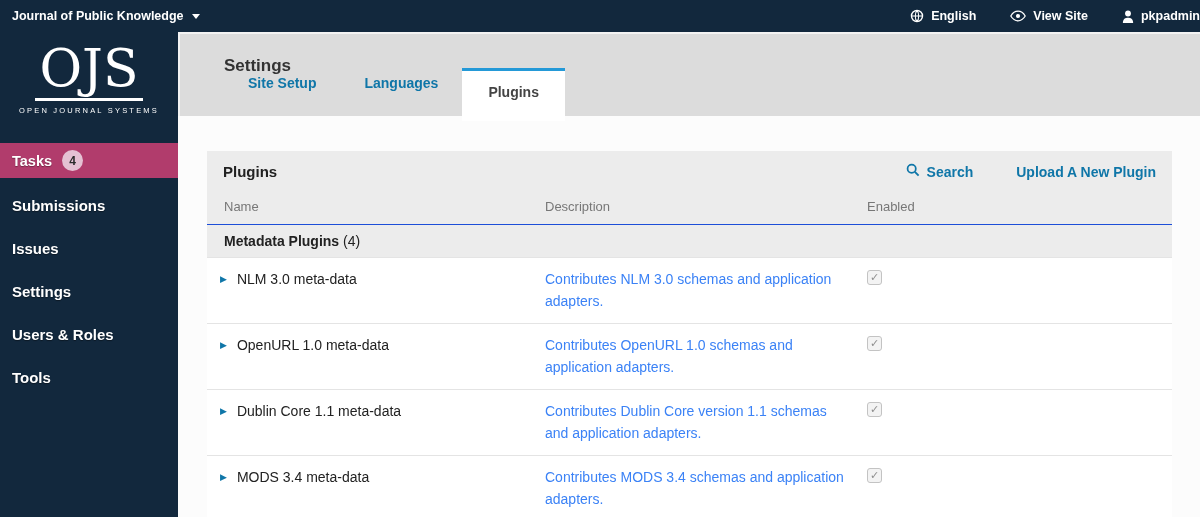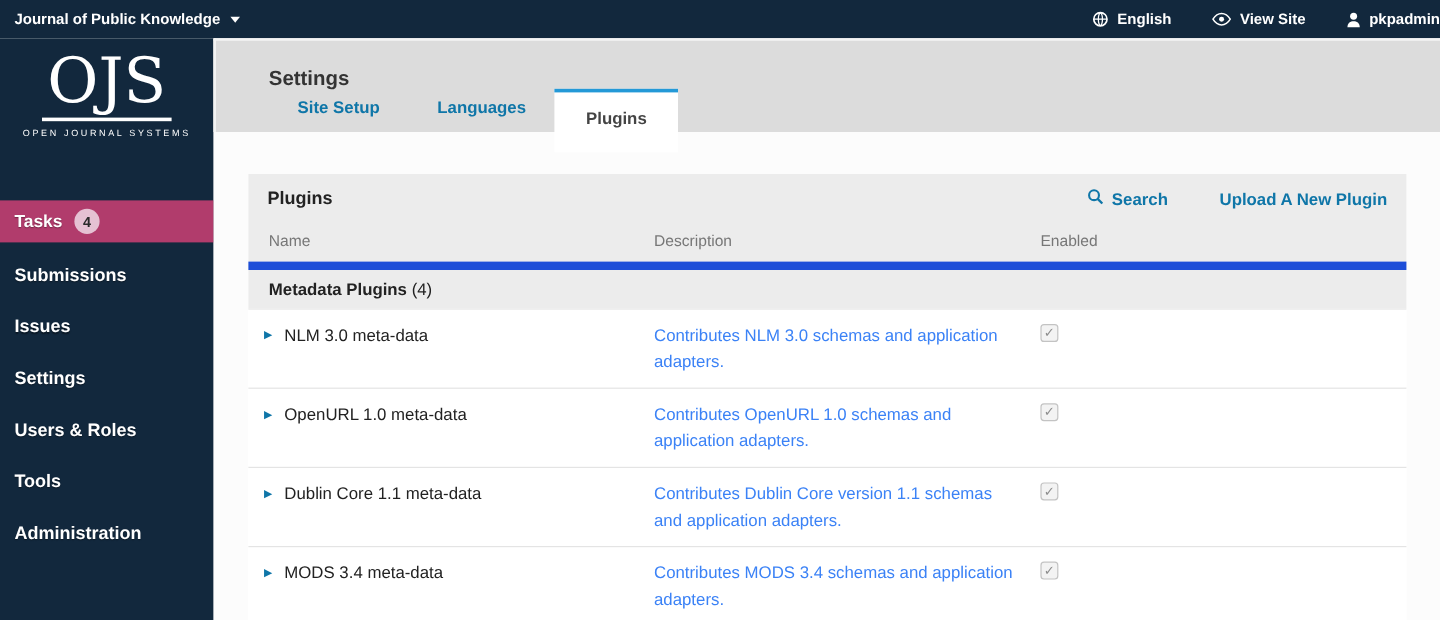--- a/index.html
+++ b/index.html
@@ -25,51 +25,51 @@
   .layout{display:flex; height:489px;}
   .sidebar{width:178px; background:var(--navy); flex:none; color:#fff;}
   .content{flex:1; display:flex; flex-direction:column; background:#fcfcfc; min-width:0;}
 
   
   .logo-block{height:111px; text-align:center; padding-top:8px;}
   .logo-acronym{display:inline-block; font-family:"DejaVu Serif","Liberation Serif",serif;
       font-size:52px; line-height:1.1; color:#fff; border-bottom:3px solid #fff; padding:0 4px 1px;}
   .logo-caption{font-size:7.5px; letter-spacing:2.2px; color:#fff; margin-top:5px;}
   .tasks-bar{background:var(--pink); display:flex; align-items:center; gap:10px;
-      padding:7px 12px; height:35px; cursor:pointer;margin-top:24px;}
+      padding:7px 12px; height:35px; cursor:pointer;}
   .tasks-label{font-size:14.5px; font-weight:bold; text-shadow:0 1px 1px rgba(0,0,0,.35);}
   .tasks-badge{background:var(--badge_bg); color:#2b2b2b; width:21px; height:21px; border-radius:50%;
       font-size:12px; font-weight:bold; display:flex; align-items:center; justify-content:center;}
   .side-menu{list-style:none; margin-top:6px;}
   .side-menu li{padding:13px 12px; font-size:15px; font-weight:bold; color:#fff;
       text-shadow:0 1px 1px rgba(0,0,0,.4); cursor:pointer;}
 
   
   .content-header{background:var(--header_gray); height:100px; position:relative;
       border-top:2px solid #f3f3f3; border-left:2px solid #f3f3f3; padding:0 28px;}
   .page-title{font-size:17px; font-weight:bold; color:#333; padding:22px 0 0 16px;}
-  .tabs{position:absolute; bottom:0; left:44px; display:flex; align-items:flex-end; list-style:none; z-index:3;text-align:center;}
+  .tabs{position:absolute; bottom:12px; left:44px; display:flex; align-items:flex-end; list-style:none; z-index:3;text-align:center;}
   .tab{padding:13px 24px; font-size:14px; font-weight:bold; color:var(--link_blue); cursor:pointer;}
   .tab.active{background:#fff; border-top:3px solid var(--tab_accent); color:#444;
       position:relative; top:17px; padding:13px 26px 21px;}
 
   
   .main{padding:35px 28px 0 29px;}
   .panel{background:#fff;}
   .panel-header{display:flex; justify-content:space-between; align-items:center;
       background:var(--panel_gray); padding:12px 16px 11px;}
   .panel-title{font-size:15px; font-weight:bold; color:#222;}
   .panel-actions{display:flex; align-items:center; gap:43px;text-align:center;}
   .action-link{display:flex; align-items:center; gap:7px; color:var(--link_blue);
       font-size:14px; font-weight:bold; cursor:pointer;}
   .grid-row{display:grid; grid-template-columns:338px 322px 1fr;}
   .col-head{background:var(--panel_gray); padding:8px 0 10px; color:#777; font-size:13px;}
   .col-head .c1{padding-left:17px;}
   .section-row{background:var(--panel_gray); padding:8px 0 8px 17px; font-size:14px;
-      color:#222; border-top:7px solid #1d4ed8;}
+      color:#222; border-top:1px solid #1d4ed8;}
   .section-title{font-weight:bold;}
   .section-count{font-weight:normal;}
   .plugin-row{background:#fff; border-top:1px solid #e4e4e4; padding:11px 0;}
   .name-cell{display:flex; align-items:flex-start; gap:10px; padding-left:13px;
       font-size:14px; color:#222; line-height:21.5px;}
   .expander{color:var(--link_blue); font-size:9px; line-height:21.5px; cursor:pointer; flex:none;}
   .desc-cell{font-size:14px; color:#3b82f6; line-height:21.5px; padding-right:20px; max-width:322px;}
   .enabled-cell{padding-top:1px;}
   .checkbox{width:15px; height:15px; border:1px solid #c3c3c3; border-radius:3px; background:#f3f3f3;
       display:flex; align-items:center; justify-content:center; font-size:11px; color:#8e8e8e; cursor:default;}
@@ -124,21 +124,20 @@
     <div class="tasks-bar">
       <span class="tasks-label">Tasks</span>
       <span class="tasks-badge">4</span>
     </div>
     <ul class="side-menu">
       <li>Submissions</li>
       <li>Issues</li>
       <li>Settings</li>
       <li>Users &amp; Roles</li>
       <li>Tools</li>
-      <li>Administration</li>
     </ul>
   </div>
 
   <div class="content">
     <div class="content-header">
       <div class="page-title">Settings</div>
       <ul class="tabs">
         <li class="tab">Site Setup</li>
         <li class="tab">Languages</li>
         <li class="tab active">Plugins</li>

